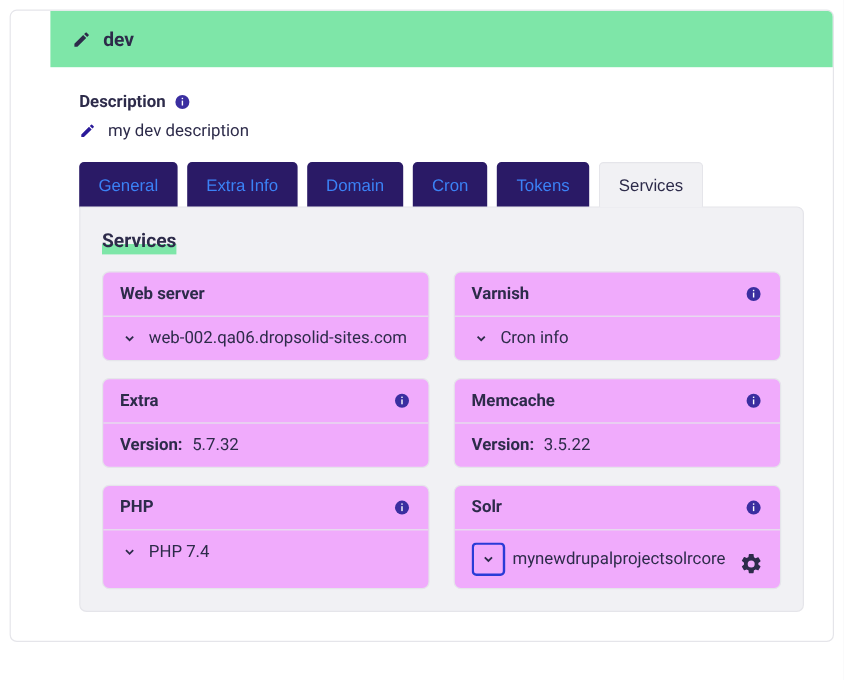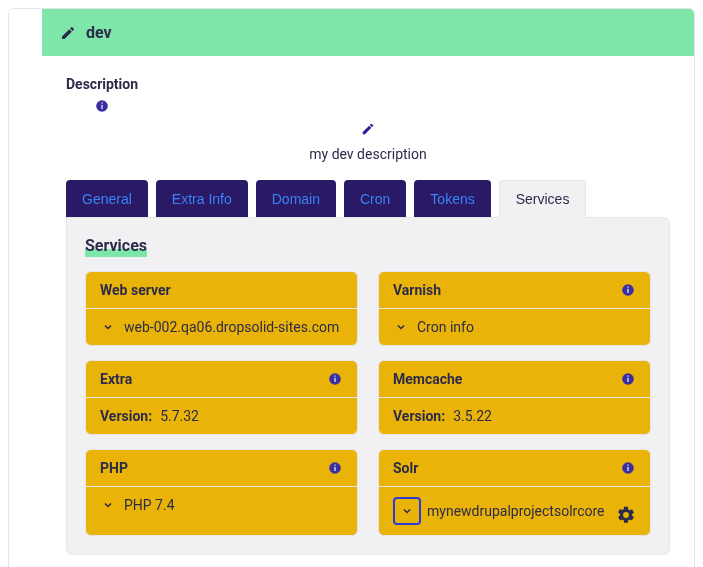--- a/index.html
+++ b/index.html
@@ -31,30 +31,28 @@
   }
   .header svg, .desc-edit svg { flex-shrink: 0; }
   .body { padding: 18px 24px 24px; }
   .desc-label {
     font-weight: 700;
     font-size: 14px;
     display: inline-flex;
     align-items: center;
     gap: 6px;
     margin-bottom: 8px;
-    flex-direction: column;
   }
   .desc-row {
     display: flex;
     align-items: center;
     gap: 10px;
     font-size: 14px;
     color: #2d2b4a;
     margin-bottom: 18px;
-    flex-direction: column;
   }
   .desc-edit { color: #2d2b7a; cursor: pointer; display:inline-flex;}
   .tabs {
     display: flex;
     gap: 8px;
     margin-bottom: 0;
   }
   .tab {
     background: #2a1a66;
     color: #3b82f6;
@@ -90,21 +88,21 @@
     margin-bottom: 14px;
     padding-bottom: 2px;
     background: linear-gradient(to top, #7ee6a8 0%, #7ee6a8 40%, transparent 40%);
   }
   .grid {
     display: grid;
     grid-template-columns: 1fr 1fr;
     gap: 14px 20px;
   }
   .service-card {
-    background: #eab308;
+    background: #f0abfc;
     border: 1px solid #e5e5ea;
     border-radius: 6px;
     overflow: hidden;
   }
   .service-head {
     display: flex;
     justify-content: space-between;
     align-items: center;
     padding: 10px 14px;
     font-weight: 700;

